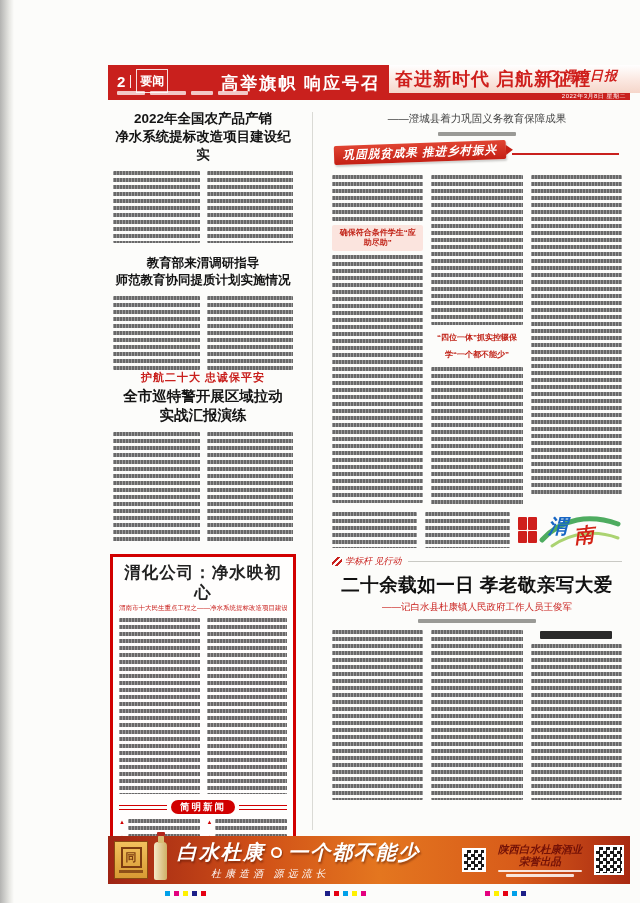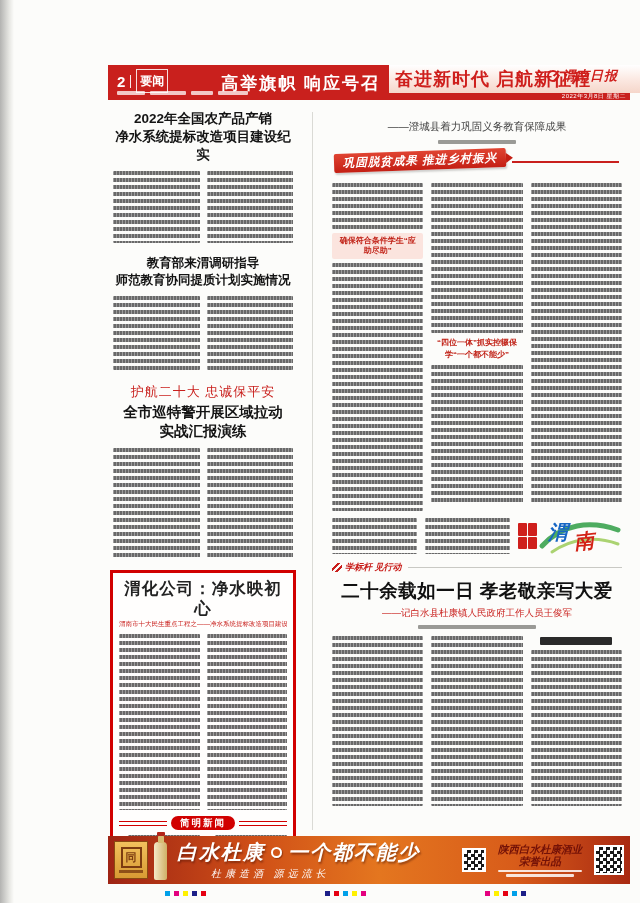--- a/index.html
+++ b/index.html
@@ -30,61 +30,61 @@
       opacity:.8;border-radius:1px;}
   .stripe{height:4px;background:#9a9a96;border-radius:1px;}
   
   .vrule{left:312px;top:112px;width:1px;height:718px;background:#dadad5;}
   .colL{left:110px;top:108px;width:186px;}
   .colR{left:332px;top:108px;width:290px;}
   .pad{padding:0 3px;}
   .hl{font-weight:bold;color:#141414;text-align:center;}
   .hA{font-size:13.5px;line-height:18px;margin-top:2px;}
   .hB{font-size:12.5px;line-height:17px;margin-top:12px;}
-  .kicker-sm{margin-top:13px;color:#c9201d;font-size:13px;font-weight:normal;text-align:center;letter-spacing:1px;}
+  .kicker-sm{color:#c9201d;font-size:11px;font-weight:bold;text-align:center;letter-spacing:1px;}
   .hC{font-size:14.5px;line-height:19px;margin-top:2px;}
   .cols2{display:flex;gap:7px;margin-top:7px;}
   .cols2 .gk{flex:1;}
   .cols3{display:flex;gap:8px;}
   .cols3>div{flex:1;min-width:0;}
   
   .redbox{margin-top:12px;border:3px solid #d10000;padding:5px 6px 6px;background:#fffefd;}
   .redbox-title{font-size:16.5px;font-weight:bold;text-align:center;letter-spacing:1px;line-height:20px;}
   .redbox-sub{margin-top:2px;color:#c9201d;font-size:6.5px;text-align:center;white-space:nowrap;overflow:hidden;}
   .brief-band{display:flex;align-items:center;gap:4px;margin-top:6px;}
   .bline{flex:1;height:3px;border-top:1px solid #d10000;border-bottom:1px solid #d10000;}
   .bpill{background:#d10000;color:#fff;font-size:9.5px;font-weight:bold;padding:1px 9px;border-radius:8px;letter-spacing:2px;line-height:12px;}
   .bullets{display:flex;gap:7px;margin-top:5px;}
   .bullets>div{flex:1;}
   .bitem{display:flex;gap:3px;margin-bottom:4px;}
   .tri{color:#d10000;font-size:6px;line-height:7px;}
   .bitem .gk{flex:1;height:11px;}
   
   .e-title{font-size:23px;line-height:26px;font-weight:bold;text-align:center;letter-spacing:1px;color:#111;}
-  .e-sub{margin-top:12px;font-size:10.5px;text-align:center;color:#444;}
+  .e-sub{margin-top:4px;font-size:10.5px;text-align:center;color:#444;}
   .byline{margin:6px auto 0;}
   .ribbon-row{position:relative;height:26px;margin-top:5px;}
   .ribbon{position:absolute;left:2px;top:2px;width:172px;height:19px;background:linear-gradient(180deg,#e04432,#c41f14);
           color:#fff;font-weight:bold;font-style:italic;font-size:11.5px;display:flex;align-items:center;justify-content:center;
           transform:rotate(-2deg);border-radius:2px;letter-spacing:1px;box-shadow:1px 2px 2px rgba(0,0,0,.18);}
   .ribbon::after{content:'';position:absolute;right:-7px;top:5px;border-top:5px solid transparent;border-bottom:5px solid transparent;border-left:7px solid #c41f14;}
   .ribbon-line{position:absolute;left:180px;right:3px;top:12px;height:2px;background:#c9201d;}
   .subhead-box{background:#fbe4de;color:#c02015;font-size:8px;font-weight:bold;padding:3px 4px;border-radius:2px;margin:4px 0;line-height:10px;text-align:center;}
-  .subhead-red{color:#c02015;font-size:8px;font-weight:bold;text-align:center;margin:4px 2px;line-height:12px;}
+  .subhead-red{color:#c02015;font-size:8px;font-weight:bold;text-align:center;margin:4px 2px;line-height:17px;}
   .f-title{margin-top:7px;font-size:15.5px;font-weight:bold;text-align:center;letter-spacing:.5px;color:#111;}
   .f-row{display:flex;gap:8px;margin-top:5px;height:42px;}
   .f-row .gk{flex:1;height:36px;margin-top:2px;}
   .logo{width:104px;position:relative;height:42px;flex:none;}
   .logo-seal{position:absolute;left:0;top:7px;width:19px;height:26px;display:grid;grid-template-columns:1fr 1fr;grid-template-rows:1fr 1fr;gap:1px;}
   .logo-seal span{background:#cf1f1c;border-radius:1px;}
   .logo-swoosh{position:absolute;left:20px;top:0;}
   .logo-ch1{position:absolute;left:30px;top:3px;font-size:20px;color:#1766c4;font-weight:bold;font-style:italic;font-family:"Liberation Serif",serif;}
   .logo-ch2{position:absolute;left:56px;top:12px;font-size:20px;color:#d32317;font-weight:bold;font-style:italic;font-family:"Liberation Serif",serif;transform:rotate(-6deg);}
   .g-rule{margin-top:9px;border-top:1px solid #c9c9c4;position:relative;height:0;}
-  .g-kicker{position:absolute;left:0;top:-6px;background:#fcfcfa;padding-right:6px;color:#c9201d;font-size:9px;font-weight:bold;font-style:italic;display:flex;gap:3px;align-items:center;line-height:11px;}
+  .g-kicker{position:absolute;left:0;top:-6px;background:#fcfcfa;padding-right:6px;color:#c9201d;font-size:9px;font-weight:normal;font-style:italic;display:flex;gap:3px;align-items:center;line-height:11px;}
   .kicker-icon{width:10px;height:9px;background:linear-gradient(135deg,transparent 28%,#c9201d 28% 44%,transparent 44% 58%,#c9201d 58% 74%,transparent 74%);}
   .g-title{margin-top:10px;font-size:18.5px;font-weight:bold;text-align:center;letter-spacing:.5px;color:#111;}
   .g-sub{margin-top:4px;color:#c9201d;font-size:9.5px;text-align:center;}
   .g-body{margin-top:7px;}
   .gk-dark{height:8px;background:#2a2a2a;width:72px;margin:1px auto 5px;border-radius:1px;}
   
   .ad{left:108px;top:836px;width:522px;height:48px;box-sizing:border-box;display:flex;align-items:center;gap:6px;padding:0 6px;
       background:linear-gradient(90deg,#9e2414,#cf4f17 28%,#e4761f 52%,#d85c1a 78%,#a92a12);}
   .ad-logo{width:34px;height:38px;background:linear-gradient(180deg,#f2c15d,#d89a33);border:1px solid #8a4a12;box-sizing:border-box;
            display:flex;flex-direction:column;align-items:center;justify-content:center;gap:2px;flex:none;}

